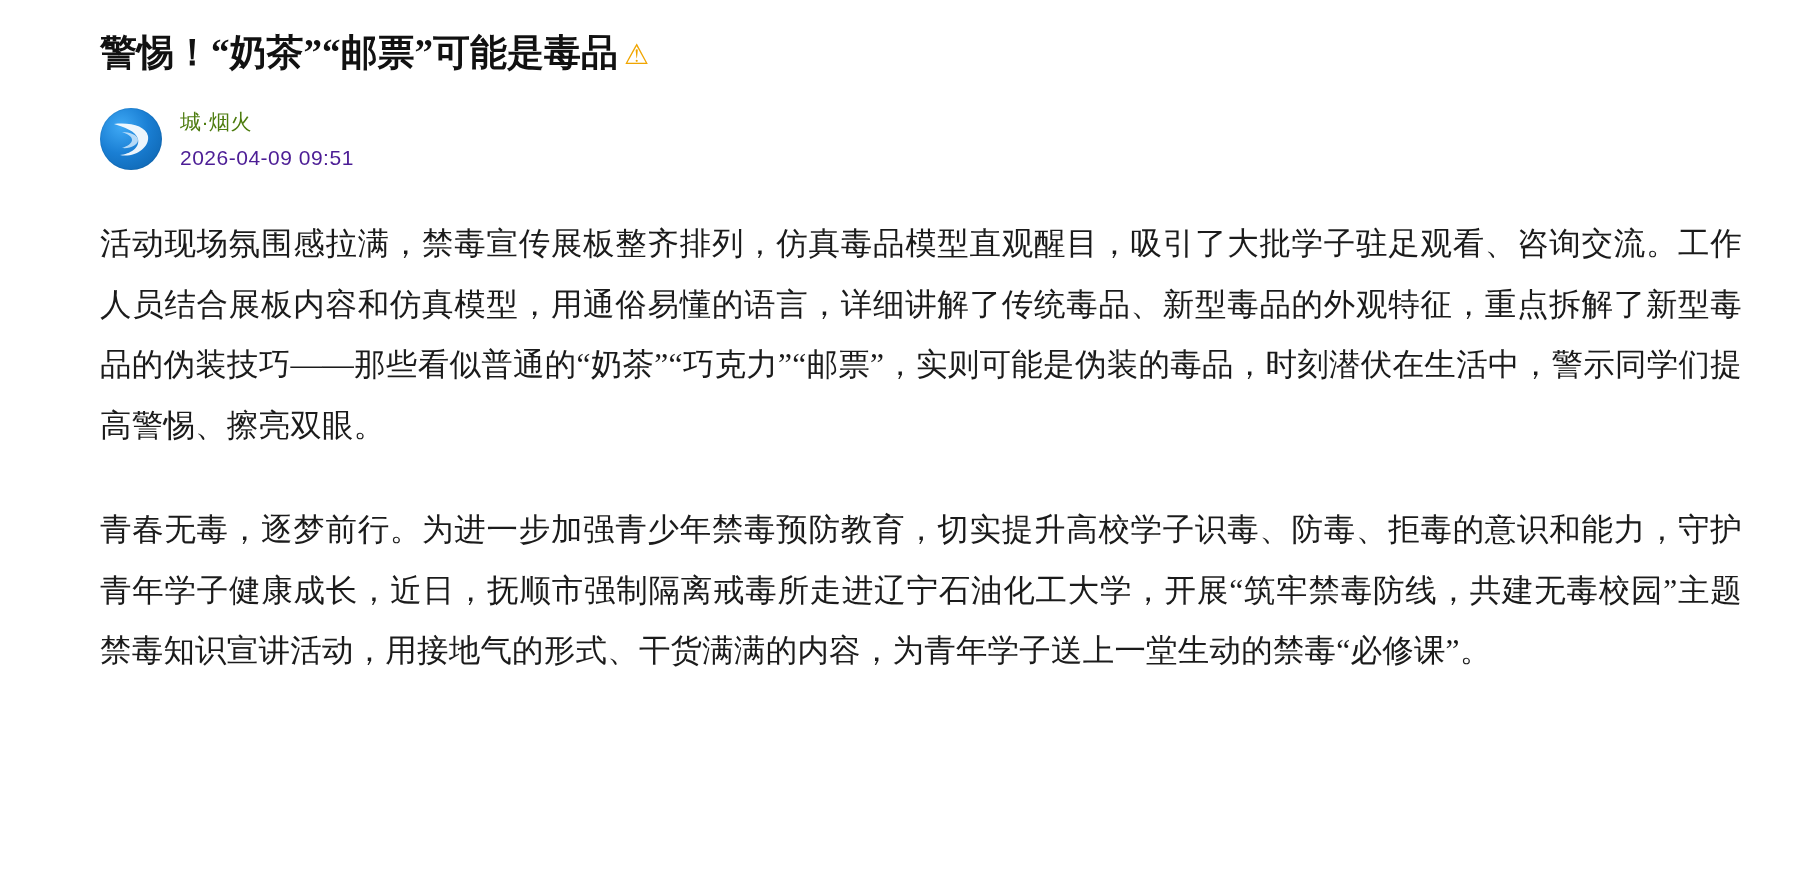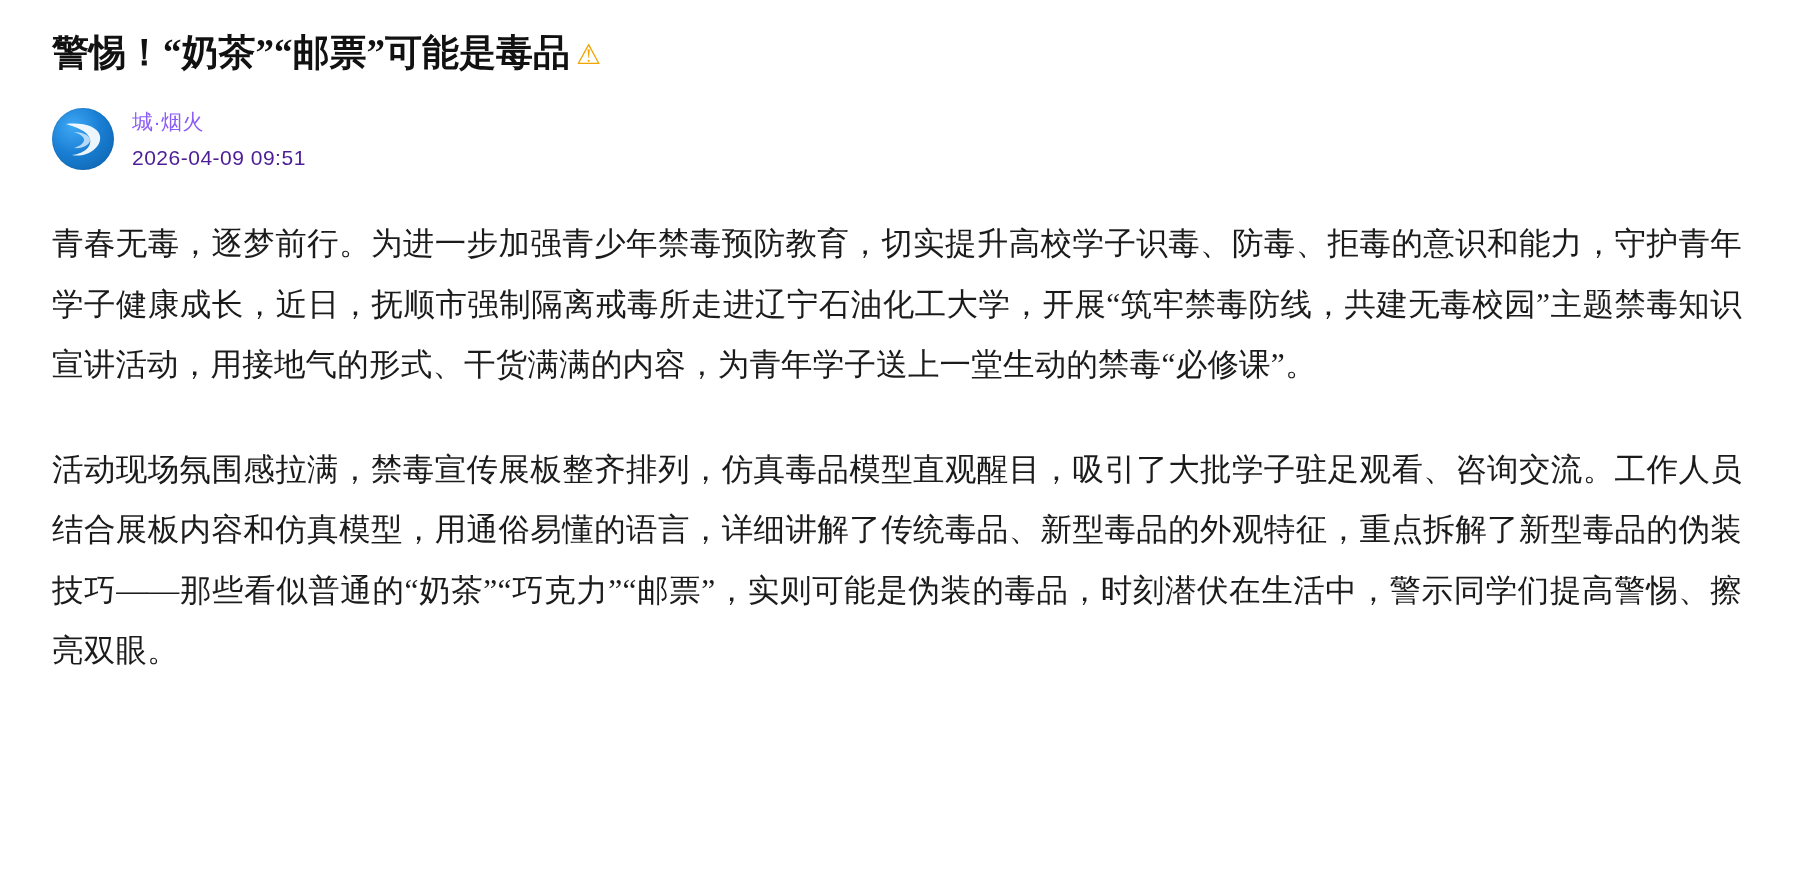--- a/index.html
+++ b/index.html
@@ -11,21 +11,21 @@
     width: 1802px;
     height: 880px;
     font-family: "Liberation Serif", "DejaVu Serif", serif;
     color: #1a1a1a;
     overflow: hidden;
   }
   .page {
     box-sizing: border-box;
     width: 1802px;
     height: 880px;
-    padding: 18px 60px 0 52px;
+    padding: 18px 60px 0 100px;
     background: #ffffff;
   }
   .article-title {
     font-family: "Liberation Serif", "DejaVu Serif", serif;
     font-weight: bold;
     font-size: 37px;
     line-height: 1.25;
     letter-spacing: 0px;
     color: #111111;
     margin: 12px 0 0 0;
@@ -63,21 +63,21 @@
   }
   .meta-text {
     display: flex;
     flex-direction: column;
     justify-content: center;
     gap: 10px;
   }
   .author {
     font-family: "Liberation Sans", sans-serif;
     font-size: 21px;
-    color: #8b5cf6;
+    color: #4d7c0f;
     letter-spacing: 0.5px;
   }
   .date {
     font-family: "Liberation Sans", sans-serif;
     font-size: 21px;
     color: #4c1d95;
     letter-spacing: 0.5px;
   }
   .body {
     margin-top: 44px;
@@ -110,17 +110,17 @@
         <path d="M22 24 C30 24, 38 27, 38 32 C38 37, 30 41, 22 40 C28 38, 32 35, 32 32 C32 28, 27 26, 22 24 Z" fill="#cfe8fb" opacity="0.85"></path>
       </svg>
     </div>
     <div class="meta-text">
       <div class="author">城·烟火</div>
       <div class="date">2026-04-09 09:51</div>
     </div>
   </div>
 
   <div class="body">
+    <p class="para">活动现场氛围感拉满，禁毒宣传展板整齐排列，仿真毒品模型直观醒目，吸引了大批学子驻足观看、咨询交流。工作人员结合展板内容和仿真模型，用通俗易懂的语言，详细讲解了传统毒品、新型毒品的外观特征，重点拆解了新型毒品的伪装技巧——那些看似普通的“奶茶”“巧克力”“邮票”，实则可能是伪装的毒品，时刻潜伏在生活中，警示同学们提高警惕、擦亮双眼。</p>
     <p class="para">青春无毒，逐梦前行。为进一步加强青少年禁毒预防教育，切实提升高校学子识毒、防毒、拒毒的意识和能力，守护青年学子健康成长，近日，抚顺市强制隔离戒毒所走进辽宁石油化工大学，开展“筑牢禁毒防线，共建无毒校园”主题禁毒知识宣讲活动，用接地气的形式、干货满满的内容，为青年学子送上一堂生动的禁毒“必修课”。</p>
-    <p class="para">活动现场氛围感拉满，禁毒宣传展板整齐排列，仿真毒品模型直观醒目，吸引了大批学子驻足观看、咨询交流。工作人员结合展板内容和仿真模型，用通俗易懂的语言，详细讲解了传统毒品、新型毒品的外观特征，重点拆解了新型毒品的伪装技巧——那些看似普通的“奶茶”“巧克力”“邮票”，实则可能是伪装的毒品，时刻潜伏在生活中，警示同学们提高警惕、擦亮双眼。</p>
   </div>
 
 </div>
 
 </body></html>

